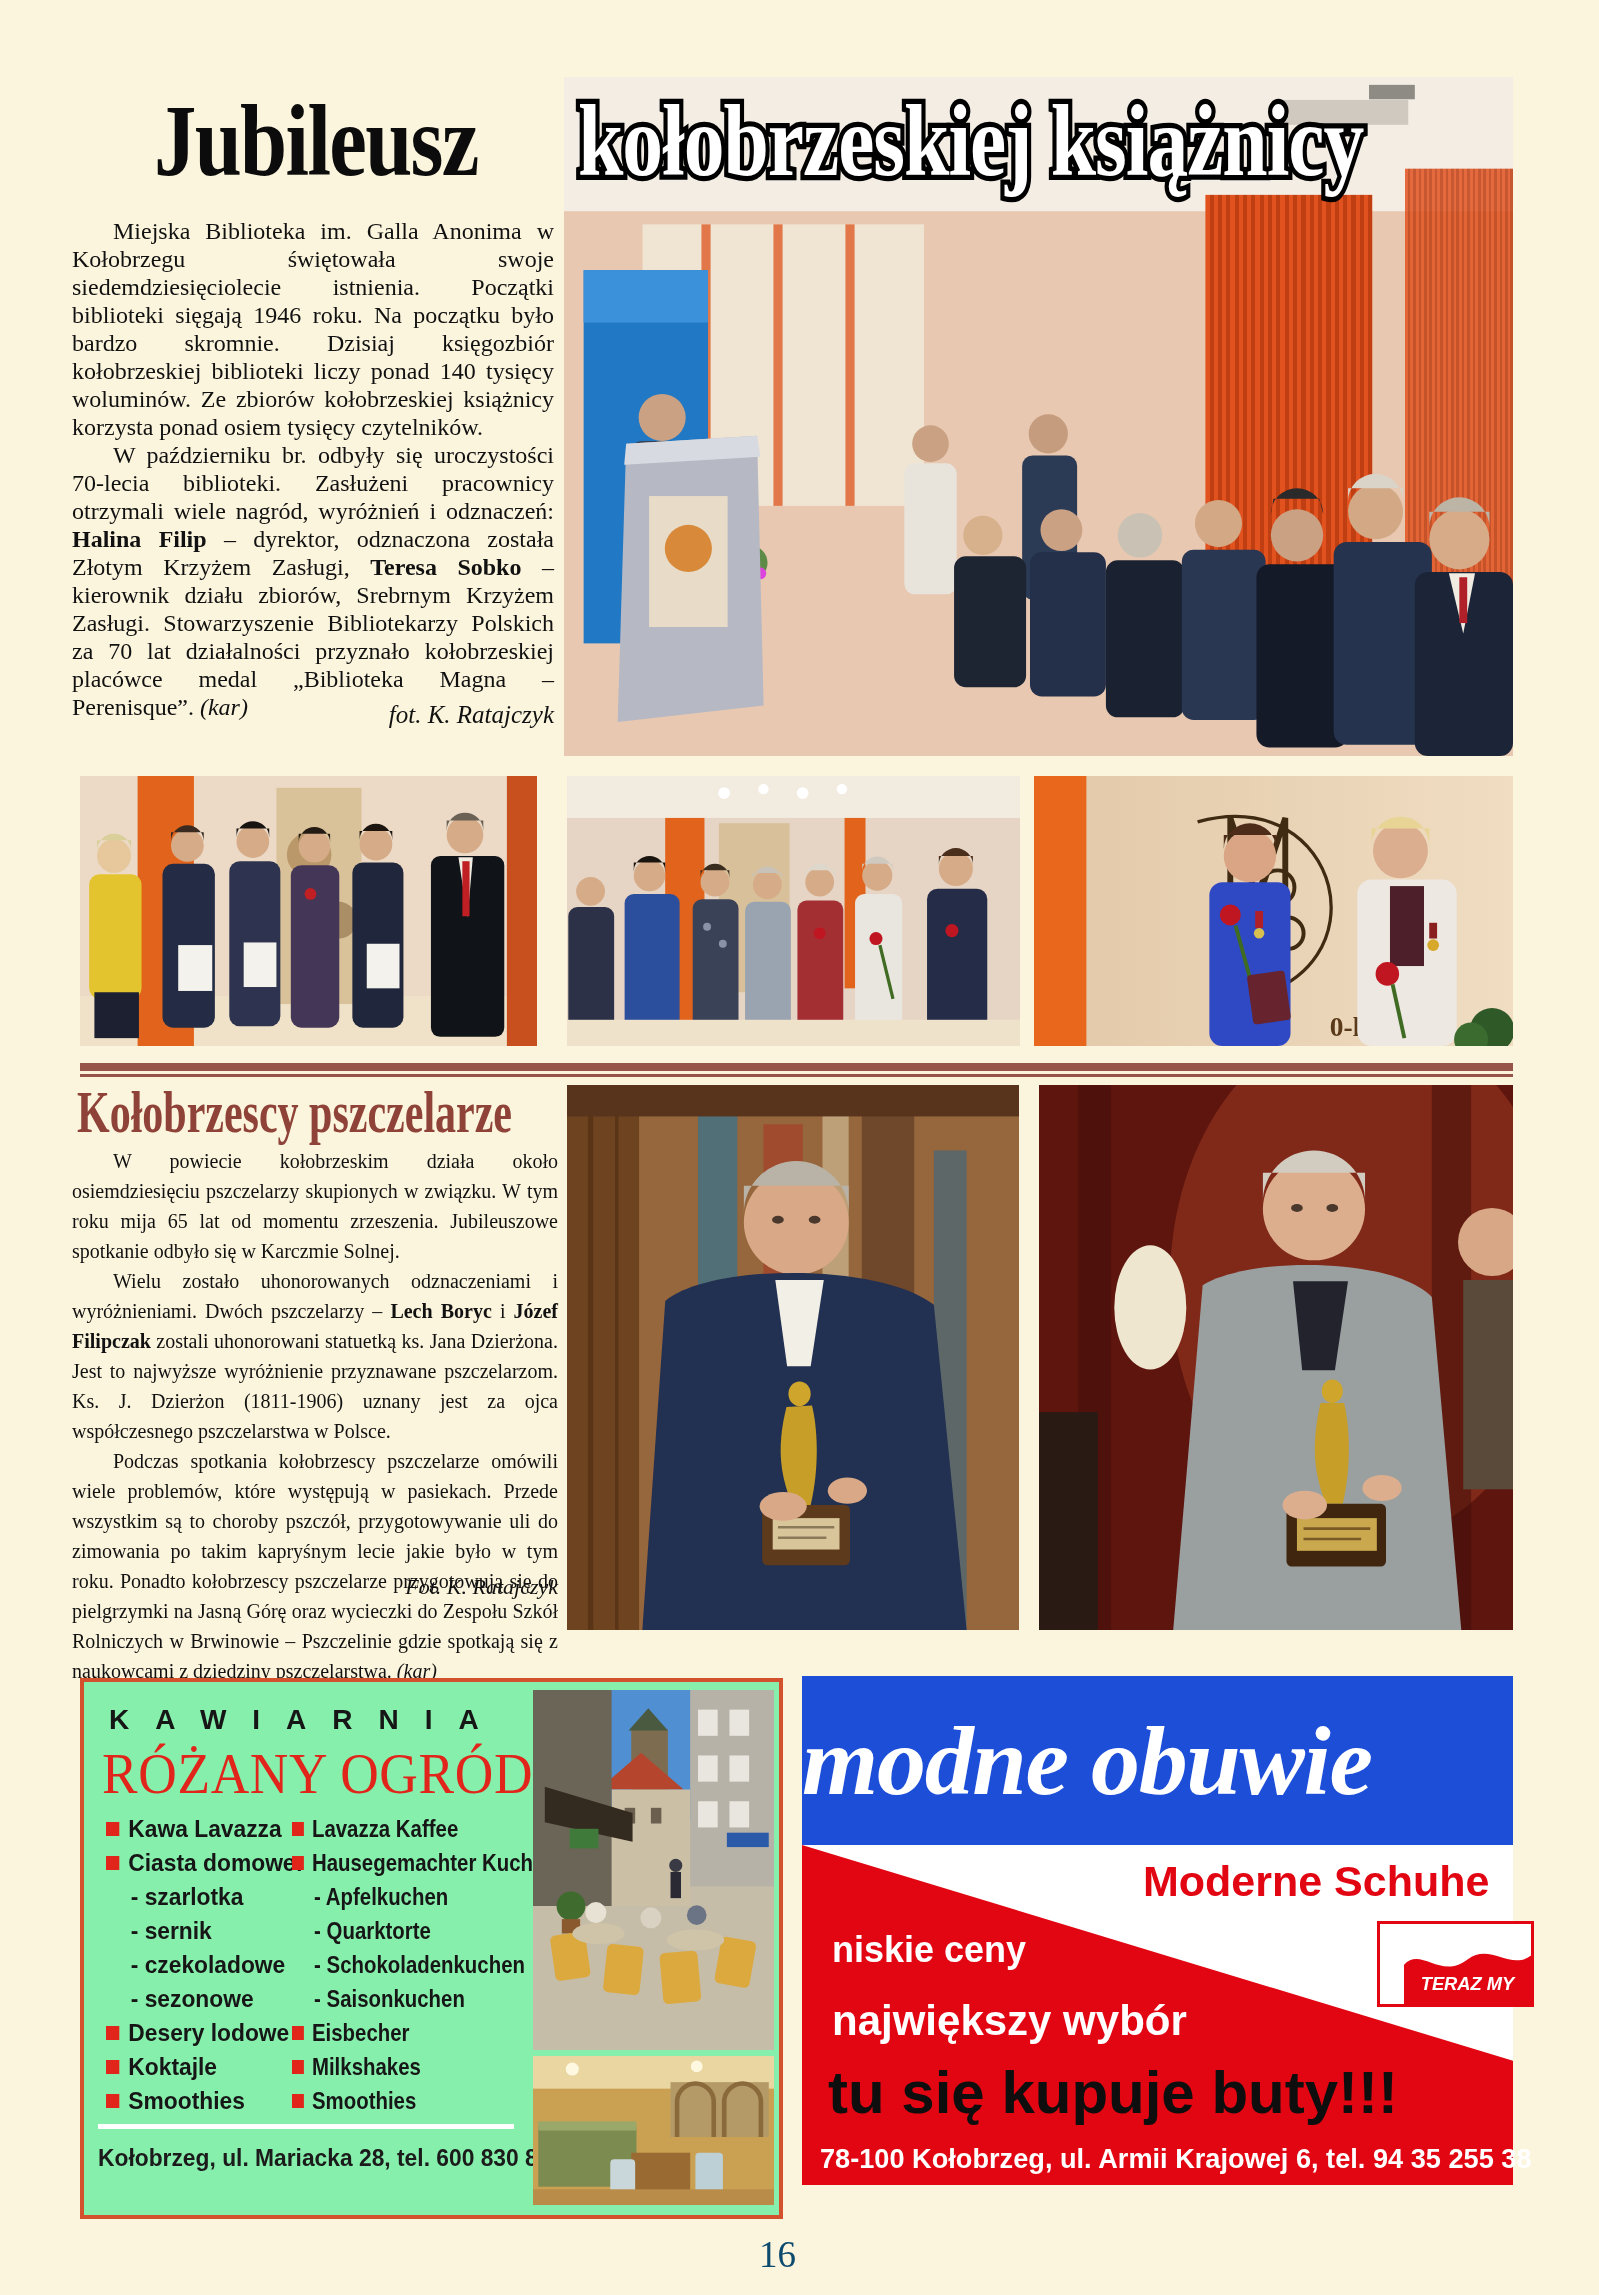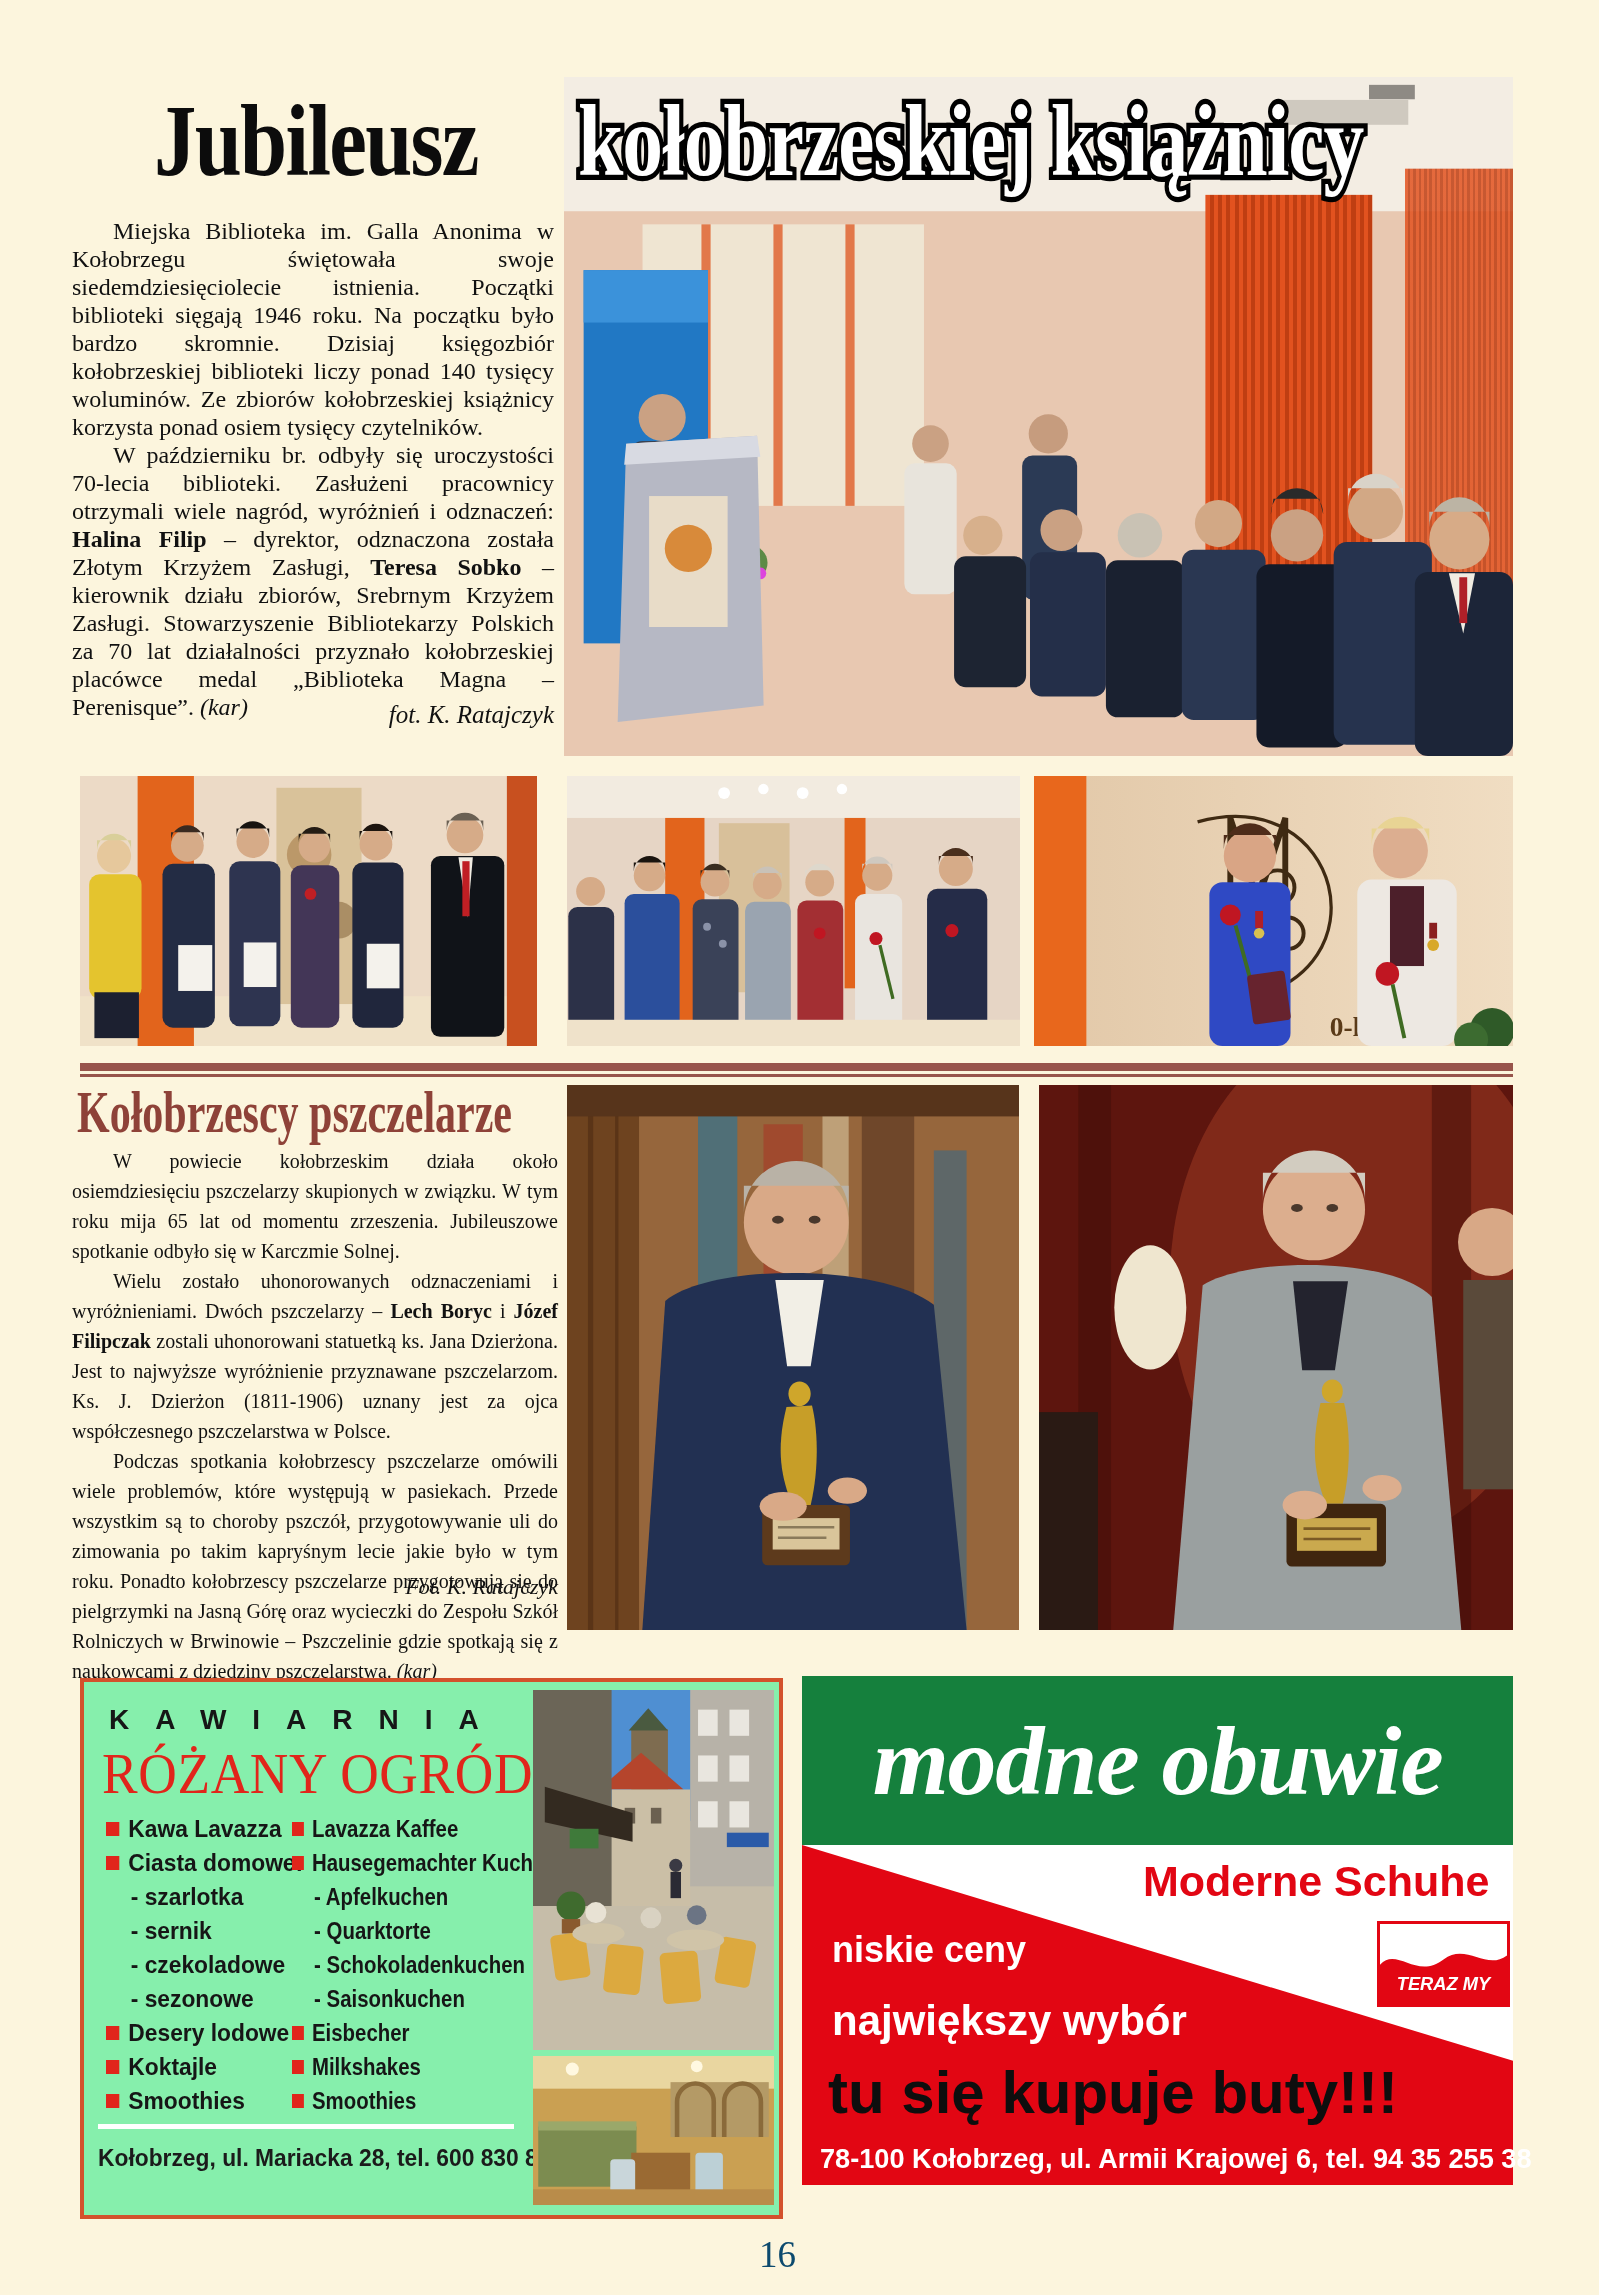--- a/index.html
+++ b/index.html
@@ -46,30 +46,30 @@
   .menu li.sub{padding-left:26px;}
   #menuL{left:22px;transform:scaleX(.95);transform-origin:0 0;}
   #menuR{left:208px;transform:scaleX(.85);transform-origin:0 0;}
   #cafe-line{left:14.4px;top:442px;width:416px;height:4.6px;background:#fff;}
   #cafe-addr{left:14.4px;top:462px;width:424px;font-size:24px;font-weight:600;color:#1b1b1b;white-space:nowrap;transform:scaleX(.95);transform-origin:0 0;}
   #ph-street{left:449px;top:7.9px;width:241px;height:360px;}
   #ph-interior{left:449px;top:374px;width:241px;height:149px;}
   
   #ad-shoes{left:802px;top:1676px;width:711px;height:509px;background:#fff;
             font-family:"Liberation Sans",sans-serif;}
-  #shoe-band{left:0;top:0;width:711px;height:169px;background:#15803d;display:flex;align-items:center;justify-content:center;}
+  #shoe-band{left:0;top:0;width:711px;height:169px;background:#1d4ed8;display:flex;align-items:center;justify-content:flex-start;}
   #shoe-band .hl{font-family:"Liberation Serif",serif;font-style:italic;font-weight:700;
                  font-size:98px;color:#fff;white-space:nowrap;letter-spacing:-1.3px;}
   #shoe-mid{left:0;top:169px;width:711px;height:340px;}
   #shoe-sub{right:23.6px;top:181px;font-size:43px;font-weight:700;color:#e20613;white-space:nowrap;}
   #shoe-l1{left:30px;top:253px;font-size:36px;font-weight:700;color:#fff;white-space:nowrap;}
   #shoe-l2{left:30px;top:321px;font-size:42px;font-weight:700;color:#fff;white-space:nowrap;}
   #shoe-slogan{left:26px;top:382px;font-size:60px;font-weight:700;color:#0e0e0e;white-space:nowrap;}
   #shoe-addr{left:18.3px;top:467px;font-size:28px;font-weight:700;color:#fff;white-space:nowrap;transform:scaleX(.97);transform-origin:0 0;}
-  #shoe-logo{left:575px;top:245px;width:127px;height:80px;background:#fff;border:3.9px solid #e20613;}
+  #shoe-logo{left:575px;top:245px;width:127px;height:80px;background:#fff;border:3.9px solid #e20613;padding-left:24px;}
   #shoe-logo svg{display:block;width:100%;height:100%;}
   
   #pageno{left:759px;top:2233px;width:79px;text-align:left;font-size:37px;color:#0c4a6e;}
 </style>
 </head>
 <body>
 
 <div class="abs ph" id="ph-audience">
   <svg viewBox="0 0 1450 1037" preserveAspectRatio="none">
     <defs>

